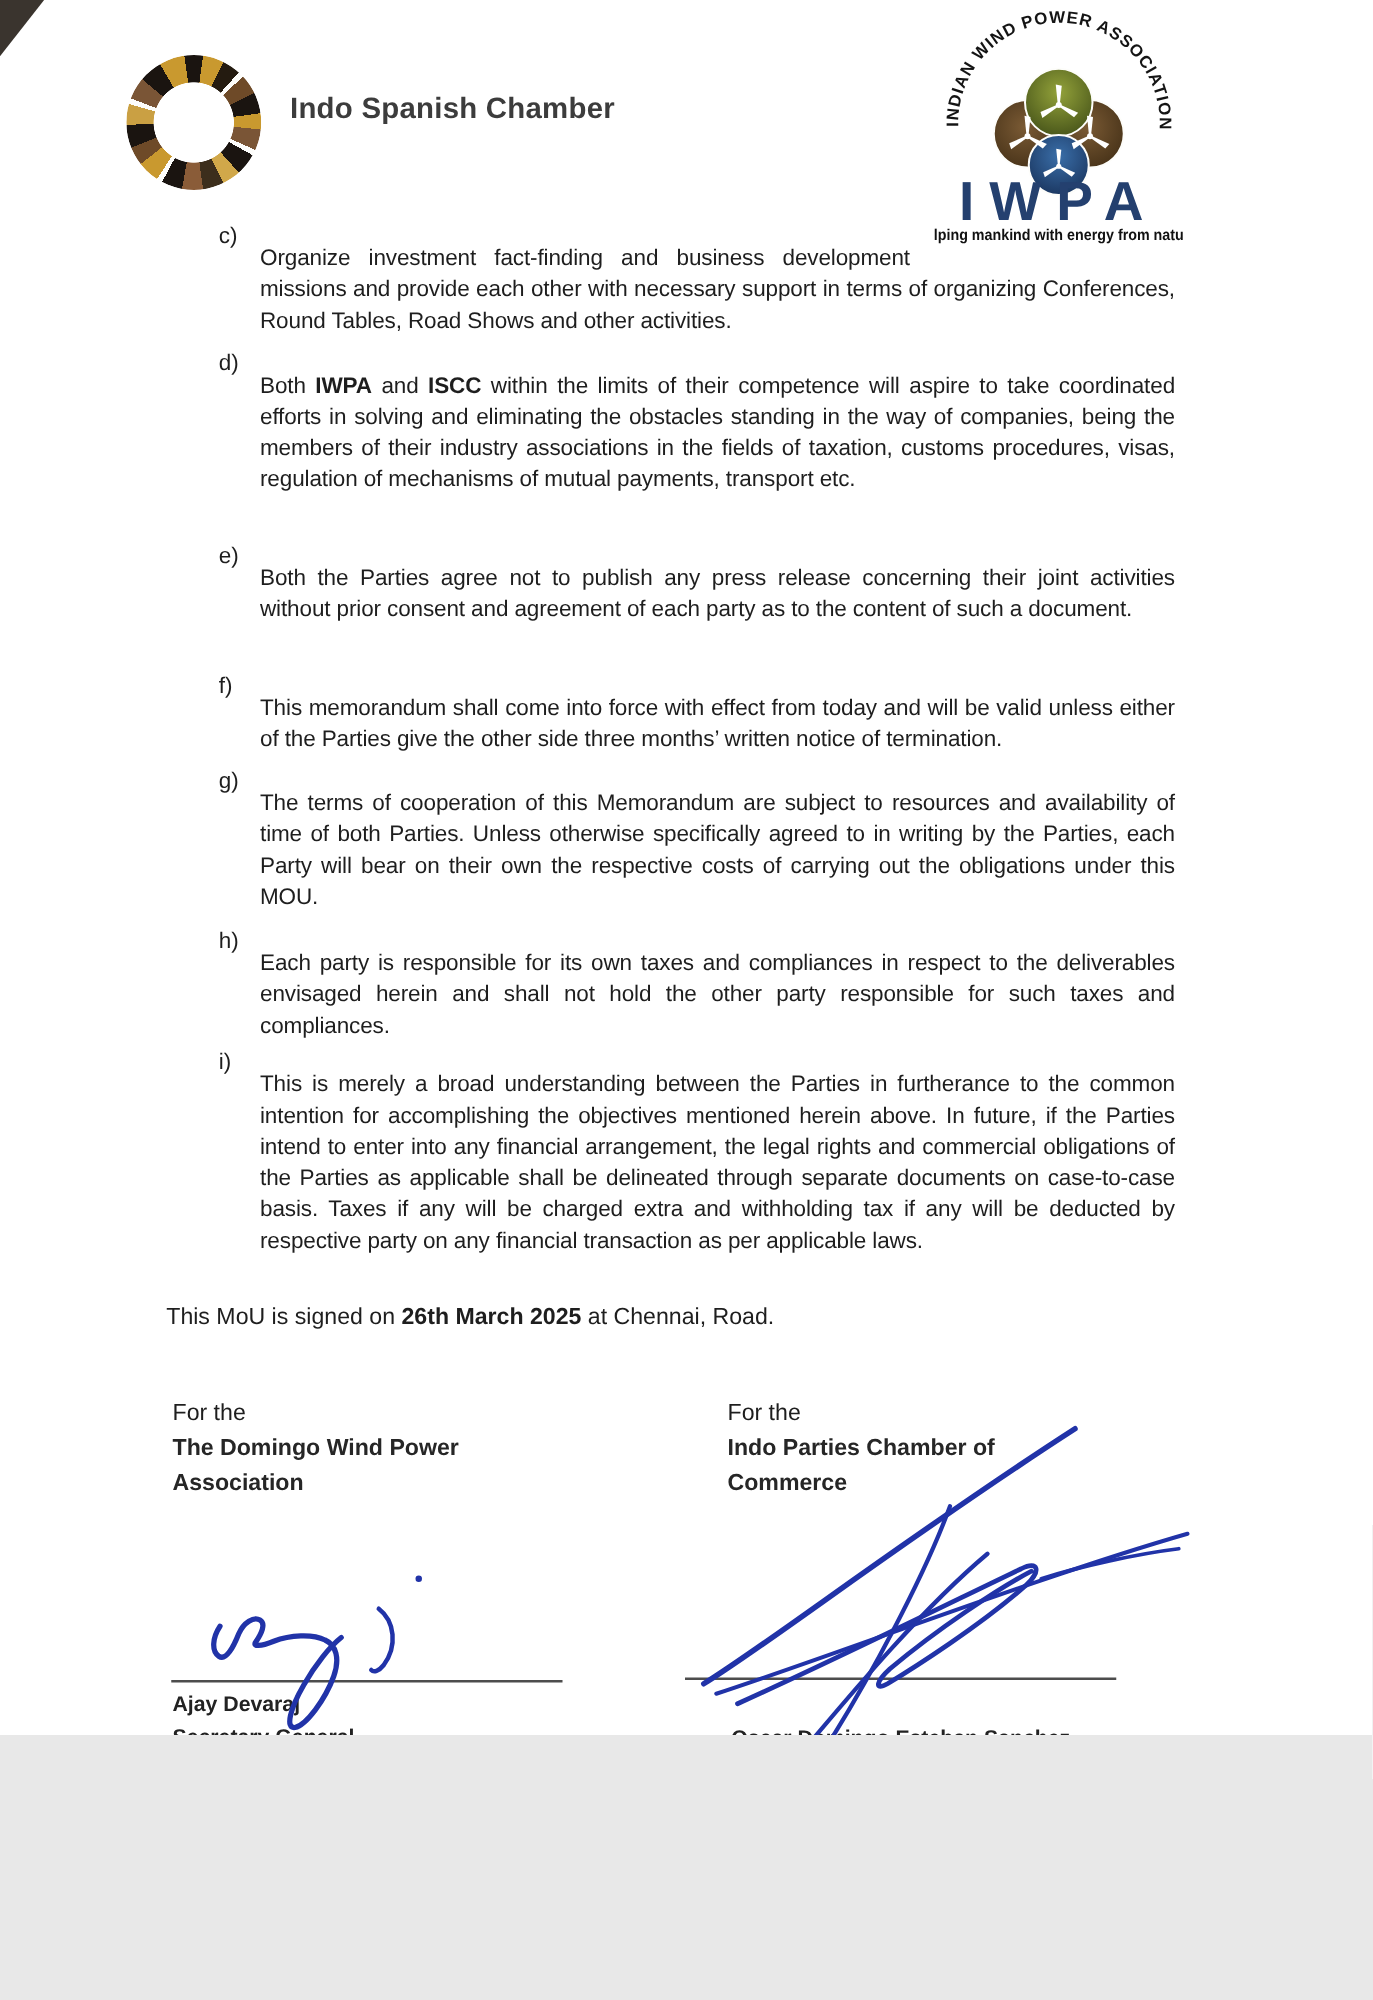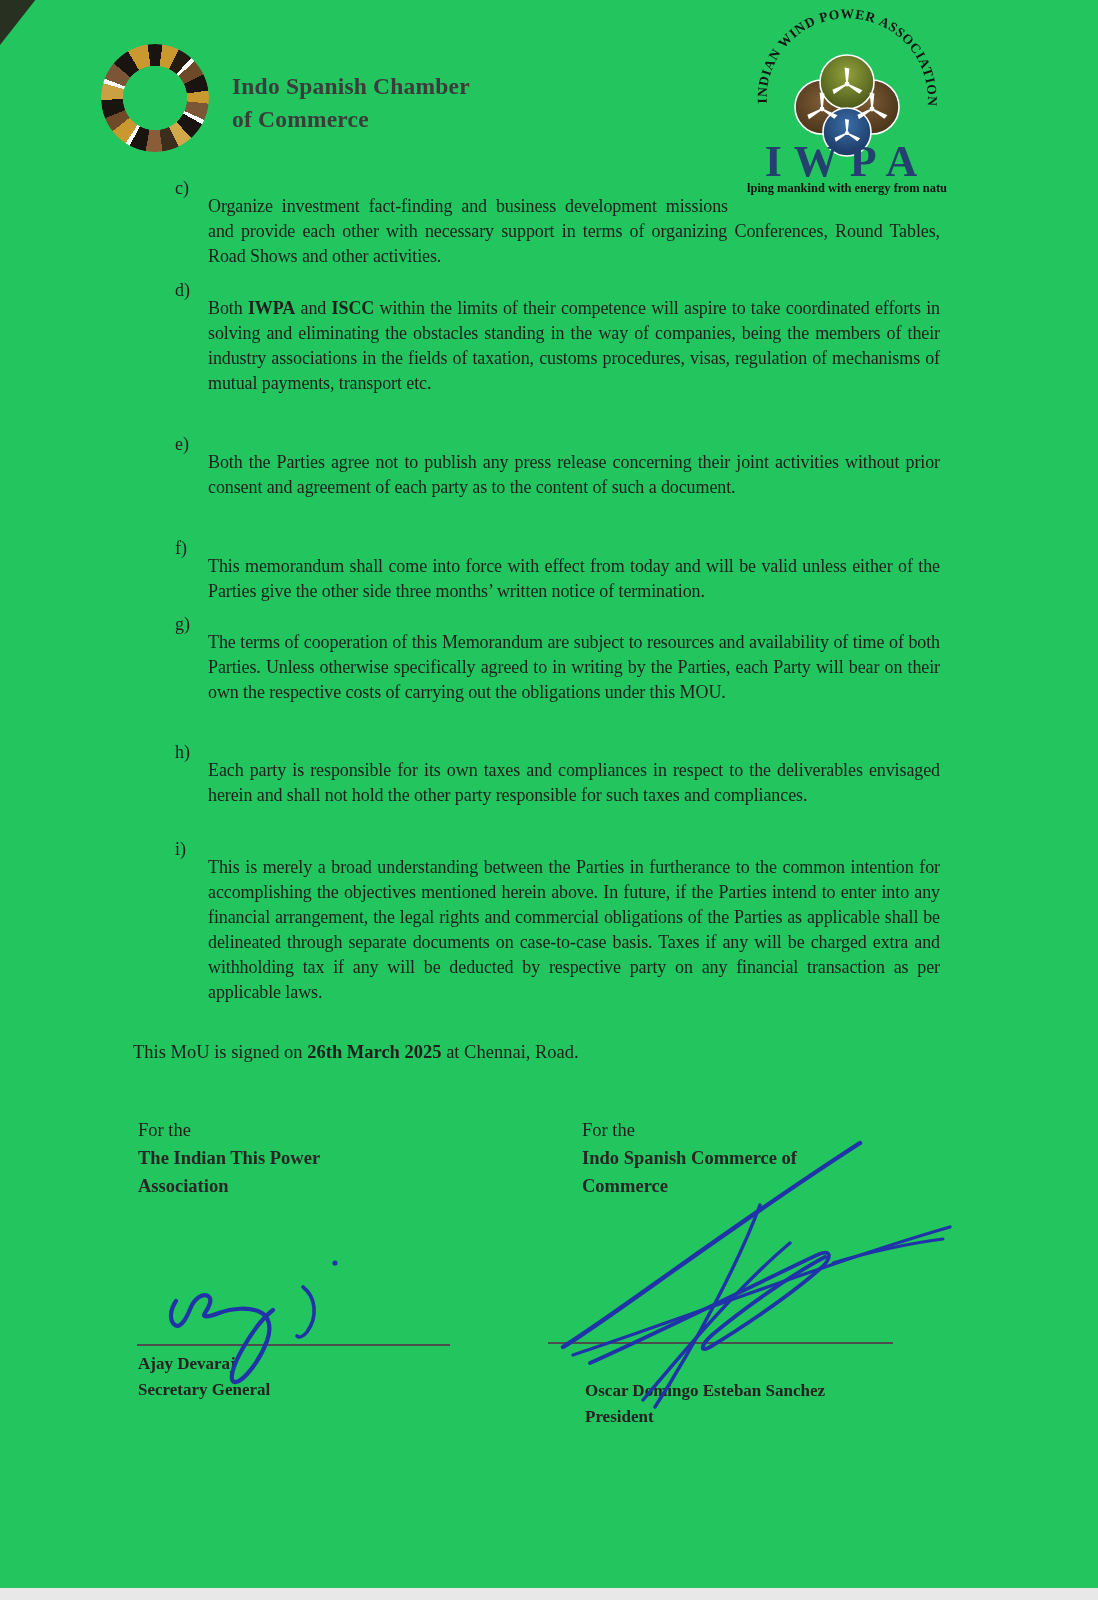--- a/index.html
+++ b/index.html
@@ -1,21 +1,21 @@
 <!DOCTYPE html>
 <html><head>
 <meta charset="utf-8">
 <style>
   html,body{margin:0;padding:0;background:#e8e8e8;}
   .page{
     position:relative;
-    width:1098px;height:1588px;
+    width:1098px;height:1388px;
     margin:0 auto;
-    background:#22c55e;
-    font-family:Liberation Serif, serif;
+    background:#ffffff;
+    font-family:Liberation Sans, sans-serif;
     color:#1e1e1e;
     overflow:hidden;
   }
   
   .corner-smudge{
     position:absolute;left:-6px;top:-9px;width:78px;height:58px;
     background:#29231c;opacity:.92;
     clip-path:polygon(0 0,62% 0,6% 96%,0 96%);
   }
   
@@ -64,21 +64,20 @@
 </head>
 <body>
 
 <div class="page">
 
   <div class="corner-smudge"></div>
 
   <div class="iscc-ring"></div>
   <div class="iscc-title">
     <div>Indo Spanish Chamber</div>
-    <div>of Commerce</div>
   </div>
 
   <svg class="iwpa-svg" width="215" height="195" viewBox="0 0 215 195">
     <defs>
       <radialGradient id="gGreen" cx="50%" cy="35%" r="75%">
         <stop offset="0%" stop-color="#93a23a"></stop>
           <stop offset="100%" stop-color="#3f4c16"></stop>
       </radialGradient>
       <radialGradient id="gBrown" cx="45%" cy="40%" r="75%">
         <stop offset="0%" stop-color="#7a5a34"></stop>
@@ -155,27 +154,27 @@
   </div>
 
   <div class="signing-line">
     <span>This MoU is signed on</span>
     <b>26th March 2025</b>
     <span>at Chennai, Road.</span>
   </div>
 
   <div class="for-block for-left">
     <div>For the</div>
-    <div class="org">The Indian This Power</div>
+    <div class="org">The Domingo Wind Power</div>
     <div class="org">Association</div>
   </div>
 
   <div class="for-block for-right">
     <div>For the</div>
-    <div class="org">Indo Spanish Commerce of</div>
+    <div class="org">Indo Parties Chamber of</div>
     <div class="org">Commerce</div>
   </div>
 
   <div class="sig-rule rule-left"></div>
   <div class="sig-rule rule-right"></div>
 
   <svg class="sig-svg sig-left" width="260" height="135" viewBox="0 0 260 135">
     <g fill="none" stroke="#2133a8" stroke-linecap="round" stroke-linejoin="round">
       <path stroke-width="4.2" d="M46,49 C40,58 39,69 45,73 C51,77 57,65 61,55 C65,46 73,41 78,44 C83,47 79,55 75,61 C71,66 79,65 89,61 C102,56 120,55 130,60 C139,64 142,75 137,89 C130,108 115,128 106,130 C98,131 102,115 113,96 C122,80 134,65 143,58"></path>
       <path stroke-width="3.6" d="M173,35 C186,45 188,65 177,80 C173,85 169,86 167,84"></path>

